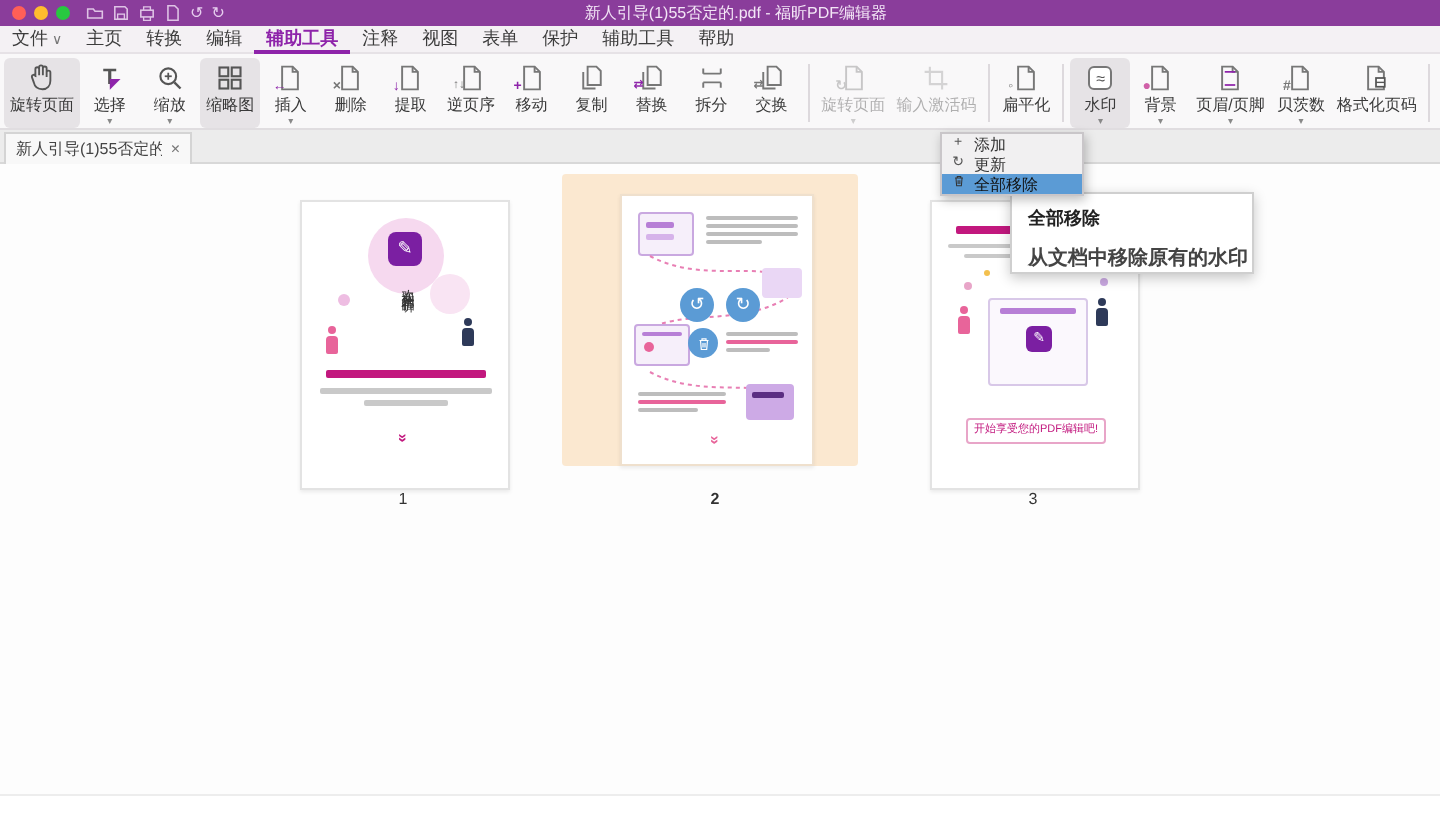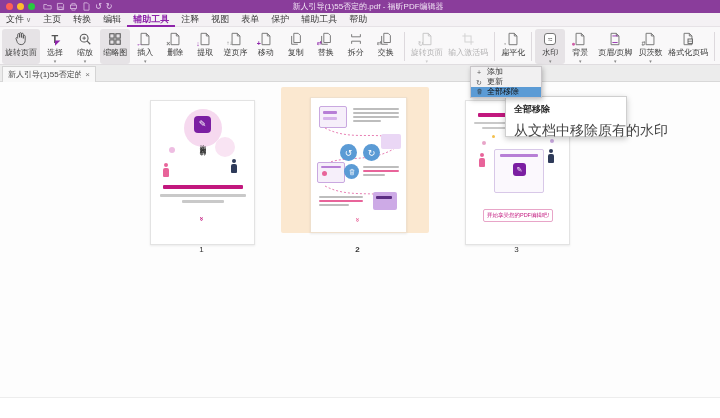--- a/index.html
+++ b/index.html
@@ -60,29 +60,29 @@
   .bar{position:absolute;border-radius:1px;}
   .chev{position:absolute;color:#c2187e;font-weight:bold;transform:rotate(90deg);font-size:8px;line-height:8px;}
   .bluecirc{position:absolute;background:#5b9bd5;border-radius:50%;color:#fff;display:flex;align-items:center;justify-content:center;}
   .illus{position:absolute;border-radius:2px;}
   .persn{position:absolute;}
   .persn .head{width:4px;height:4px;border-radius:50%;margin:0 auto;}
   .persn .body{width:6px;height:9px;border-radius:2px 2px 1px 1px;margin-top:1px;}
   
   .wm-menu{left:470px;top:66px;width:70px;background:#f1f0f1;border:1px solid #c9c6c9;
            box-shadow:1px 2px 5px rgba(0,0,0,.25);z-index:30;}
-  .wm-item{height:10px;display:flex;align-items:flex-end;gap:4px;padding:0 4px;font-size:8px;color:#333;}
+  .wm-item{height:10px;display:flex;align-items:center;gap:4px;padding:0 4px;font-size:8px;color:#333;}
   .wm-item.hl{background:#5b9bd5;color:#111;}
   .wm-ic{width:8px;text-align:center;font-size:7px;color:#555;line-height:8px;}
   .wm-item.hl .wm-ic{color:#222;}
   
   .tooltip{left:505px;top:96px;width:122px;height:41px;background:#fff;border:1px solid #cfcfcf;
            box-shadow:0 2px 6px rgba(0,0,0,.22);z-index:25;box-sizing:border-box;padding:6px 8px;}
   .tooltip .tt-title{font-size:9px;font-weight:bold;color:#222;}
-  .tooltip .tt-desc{font-size:14px;color:#444;margin-top:6px;white-space:nowrap;}
+  .tooltip .tt-desc{font-size:10px;color:#444;margin-top:6px;white-space:nowrap;font-weight:bold;}
   
   .statusbar{left:0;top:397px;width:720px;height:21px;background:#fff;border-top:1px solid #ededed;box-sizing:border-box;}
 </style>
 </head>
 <body>
 
 <svg width="0" height="0" style="position:absolute">
   <defs>
     <symbol id="sym-doc" viewBox="0 0 16 16">
       <path d="M3.5 1.5h6l3 3v10h-9z" fill="none" stroke="#777" stroke-width="1.1"></path>

